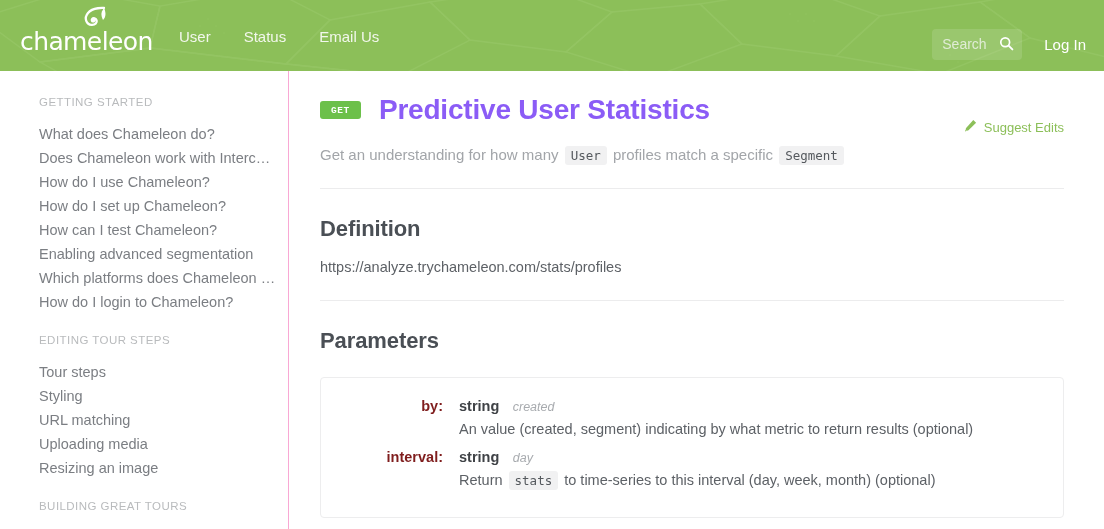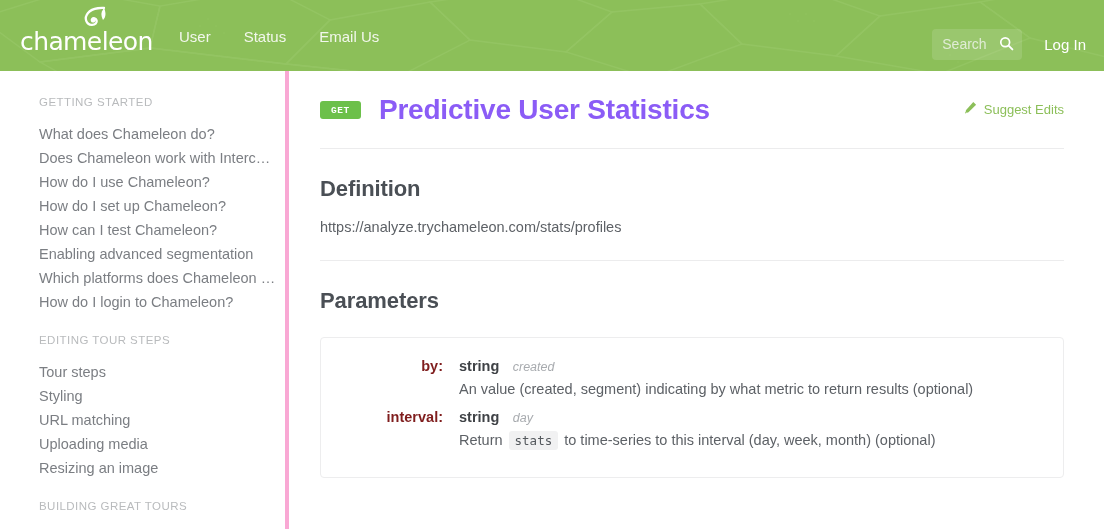--- a/index.html
+++ b/index.html
@@ -118,21 +118,21 @@
   .page-body {
     display: flex;
     height: 458px;
     width: 1104px;
   }
 
   
   .sidebar {
     width: 289px;
     flex: 0 0 289px;
-    border-right: 4px solid #f9a8d4;
+    border-right: 1px solid #f9a8d4;
     padding: 25px 0 0 39px;
     height: 458px;
     overflow: hidden;
   }
   .side-group + .side-group { margin-top: 20px; }
   .side-heading {
     font-size: 11.5px;
     letter-spacing: 0.45px;
     color: #b9bbbd;
     text-transform: uppercase;
@@ -179,21 +179,21 @@
   .page-title {
     font-size: 28px;
     font-weight: bold;
     color: #8b5cf6;
     letter-spacing: -0.2px;
     line-height: 34px;
   }
   .suggest-edits {
     position: absolute;
     right: 0;
-    top: 8px;
+    top: 26px;
     display: flex;
     align-items: center;
     gap: 7px;
     color: #8cbf59;
     font-size: 13px;
     text-decoration: none;
     white-space: nowrap;
   }
 
   .subtitle {
@@ -379,20 +379,26 @@
         <span>
           <svg width="13" height="13" viewBox="0 0 13 13">
             <path d="M9.3 0.9 L12.1 3.7 L4.5 11.3 L1 12.4 L2.1 8.9 Z" fill="#8cbf59"></path>
             <path d="M1.6 10.6 L2.4 11.4" stroke="#ffffff" stroke-width="0.8"></path>
           </svg>
         </span>
         <span>Suggest Edits</span>
       </a>
     </div>
 
+    <p class="subtitle">
+      <span>Get an understanding for how many</span>
+      <code class="inline">User</code>
+      <span>profiles match a specific</span>
+      <code class="inline">Segment</code>
+    </p>
 
     <div class="divider"></div>
 
     <h2 class="section-title">Definition</h2>
     <div class="definition-url">https://analyze.trychameleon.com/stats/profiles</div>
 
     <div class="divider" style="margin-top:23px"></div>
 
     <h2 class="section-title">Parameters</h2>
 

